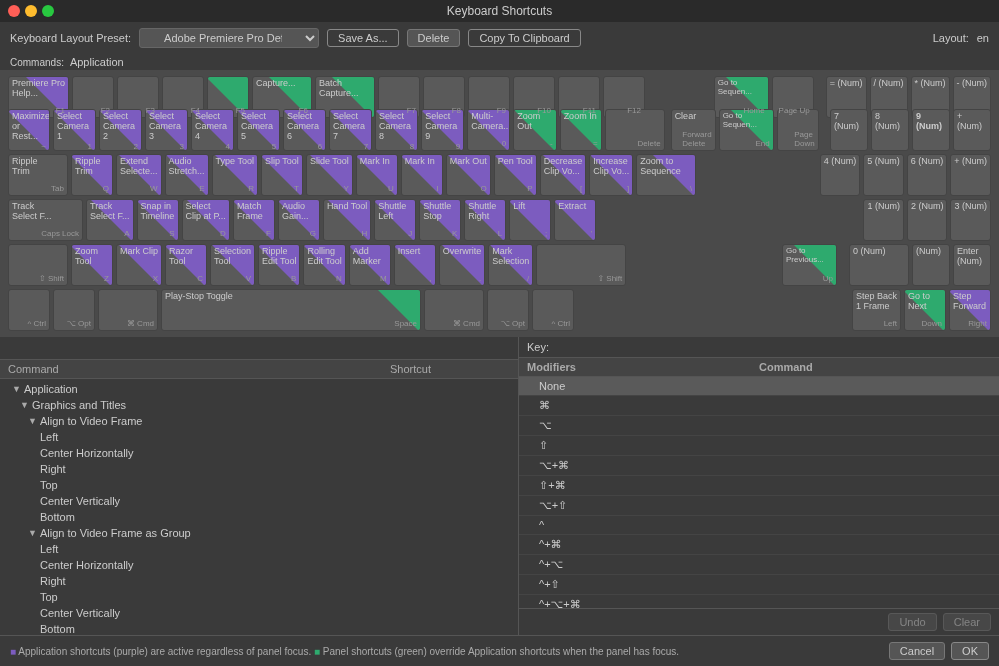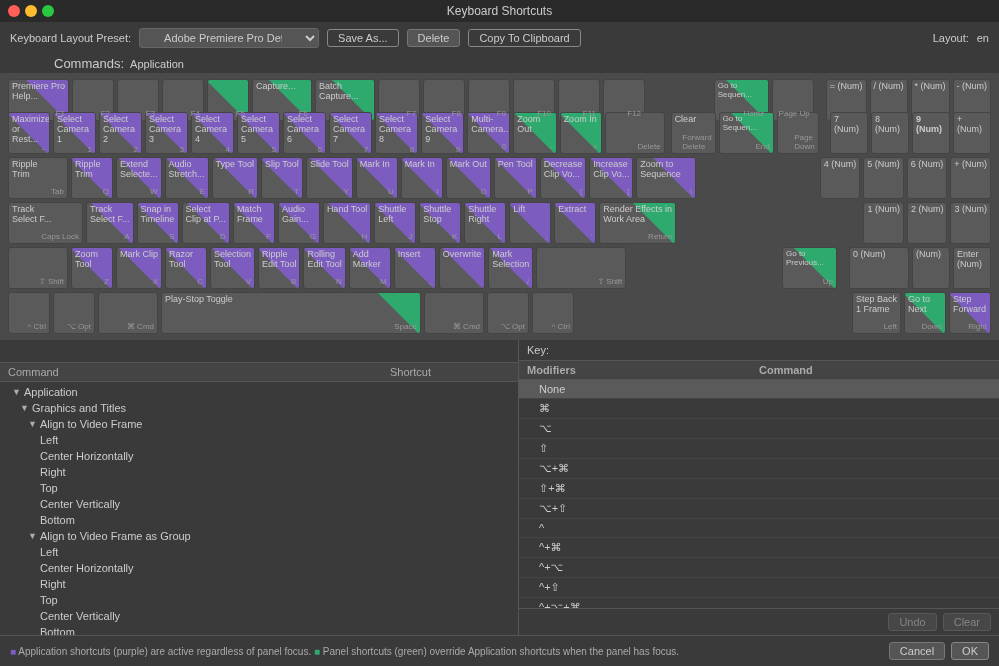--- a/index.html
+++ b/index.html
@@ -83,21 +83,21 @@
     }
     .layout-label { margin-left: auto; color: #ccc; font-size: 11px; }
     .layout-val { color: #ccc; font-size: 11px; }
 
     .commands-row {
       display: flex;
       align-items: center;
       padding: 2px 10px;
       gap: 6px;
     }
-    .commands-label { color: #ccc; font-size: 13px; margin-left: 44px; }
+    .commands-label { color: #ccc; font-size: 10px; }
     .commands-val { color: #ccc; font-size: 11px; }
 
     
     .keyboard-area {
       background: #4a4a4a;
       padding: 6px 8px;
       display: flex;
       flex-direction: column;
       gap: 3px;
     }
@@ -601,24 +601,20 @@
         <span class="key-id">L</span>
       </div>
       <div class="key purple">
         <span class="key-label">Lift</span>
         <span class="key-id">;</span>
       </div>
       <div class="key purple">
         <span class="key-label">Extract</span>
         <span class="key-id">'</span>
       </div>
-      <div class="key wider green">
-        <span class="key-label">Render Effects in<br>Work Area</span>
-        <span class="key-id">Return</span>
-      </div>
       <div style="flex:1"></div>
       <div style="width:6px"></div>
       <div class="key small" style="min-width:38px;">
           <span class="key-label">1 (Num)</span>
         </div>
       <div class="key small" style="min-width:38px;">
           <span class="key-label">2 (Num)</span>
         </div>
       <div class="key small" style="min-width:38px;">
           <span class="key-label">3 (Num)</span>

